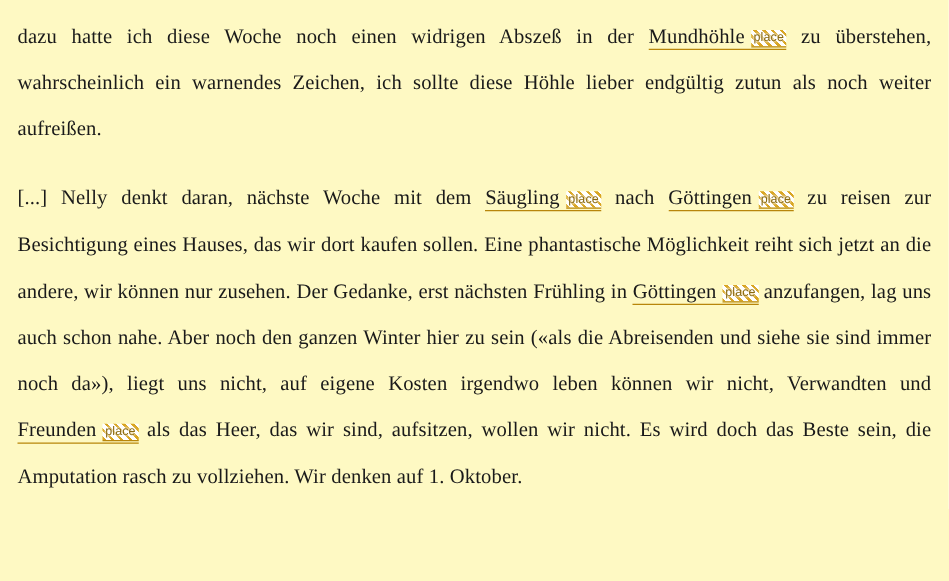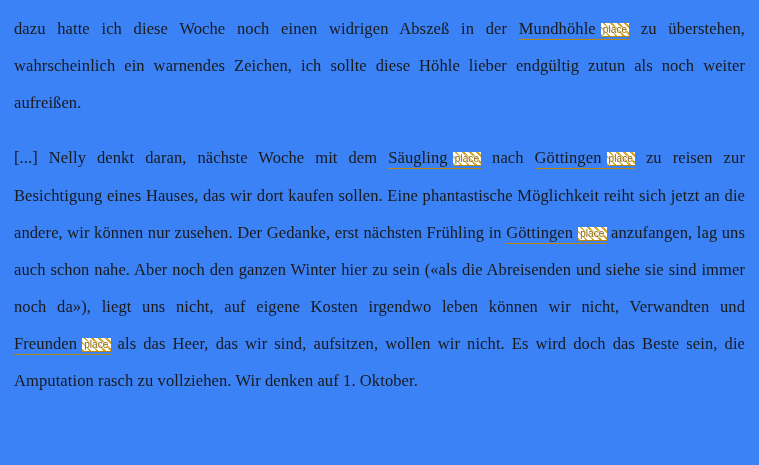--- a/index.html
+++ b/index.html
@@ -11,21 +11,21 @@
     width: 759px;
     height: 465px;
     overflow: hidden;
     font-family: "Liberation Serif", serif;
   }
   .page {
     box-sizing: border-box;
     width: 759px;
     height: 465px;
     padding: 10px 14px 0 14px;
-    background: #3b82f6;
+    background: #fef9c3;
   }
   p.para {
     margin: 0 0 0 0;
     font-size: 16.5px;
     line-height: 2.25;
     color: #1a1a1a;
     text-align: justify;
     text-justify: inter-word;
     letter-spacing: 0.1px;
   }

